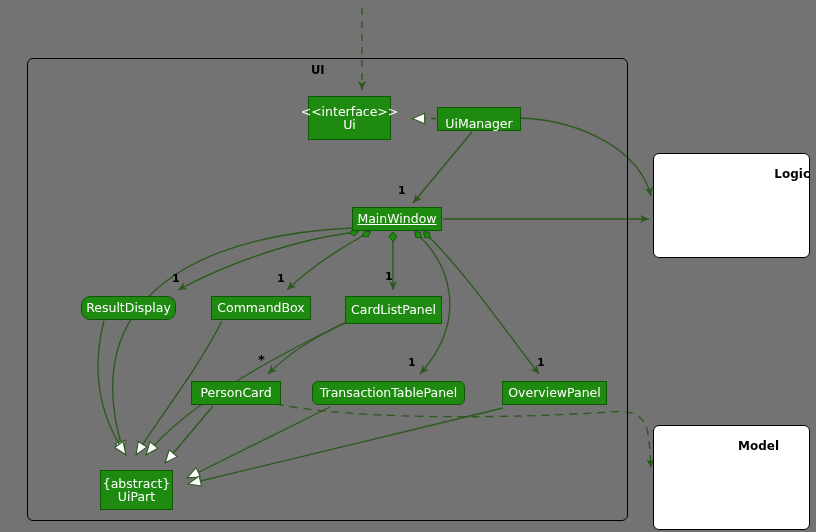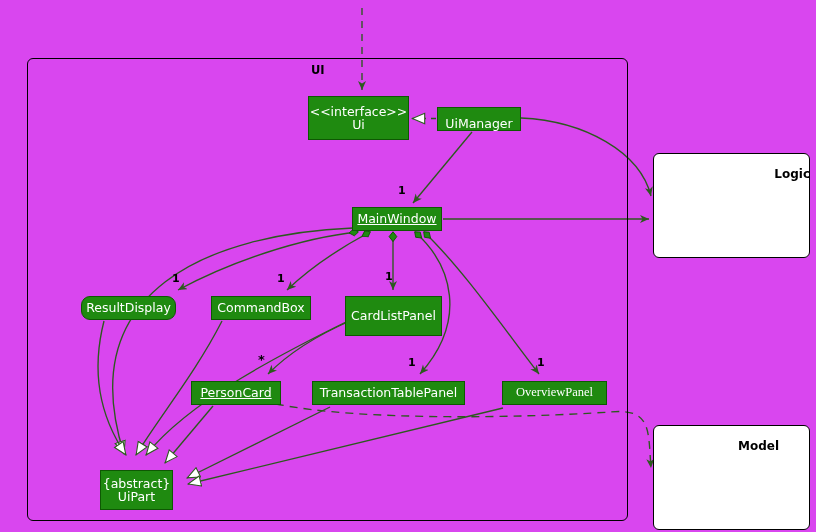--- a/index.html
+++ b/index.html
@@ -8,21 +8,21 @@
     padding: 0;
     background: #ffffff;
   }
   body {
     font-family: "DejaVu Sans", "Liberation Sans", sans-serif;
   }
   #canvas {
     position: relative;
     width: 816px;
     height: 532px;
-    background: #d946ef;
+    background: #737373;
     overflow: hidden;
   }
   svg.layer {
     position: absolute;
     left: 0;
     top: 0;
     width: 816px;
     height: 532px;
     overflow: visible;
   }
@@ -150,54 +150,54 @@
 
   <div class="pkg-box" style="left:27px; top:58px; width:601px; height:463px;"></div>
   <div class="pkg-label" style="left:311px; top:63px;">UI</div>
 
   <div class="ext-box" style="left:653px; top:153px; width:157px; height:105px;"></div>
   <div class="ext-title" style="left:653px; top:167px; width:157px;">Logic</div>
 
   <div class="ext-box" style="left:653px; top:425px; width:157px; height:105px;"></div>
   <div class="ext-title" style="left:653px; top:439px; width:126px;">Model</div>
 
-  <div class="cls-box" style="left:308px; top:96px; width:101px; height:44px;">
+  <div class="cls-box" style="left:308px; top:96px; width:83px; height:44px;">
     <span>&lt;&lt;interface&gt;&gt;</span>
     <span>Ui</span>
   </div>
 
   <div class="cls-box" style="left:437px; top:107px; width:84px; height:24px;justify-content:flex-end;">
     <span>UiManager</span>
   </div>
 
   <div class="cls-box" style="left:352px; top:207px; width:90px; height:24px;text-decoration:underline;">
     <span>MainWindow</span>
   </div>
 
   <div class="cls-box" style="left:81px; top:296px; width:95px; height:24px;border-radius:9px;">
     <span>ResultDisplay</span>
   </div>
 
   <div class="cls-box" style="left:211px; top:296px; width:100px; height:24px;justify-content:center;">
     <span>CommandBox</span>
   </div>
 
-  <div class="cls-box" style="left:345px; top:296px; width:97px; height:40px;">
+  <div class="cls-box" style="left:345px; top:296px; width:97px; height:28px;">
     <span>CardListPanel</span>
   </div>
 
-  <div class="cls-box" style="left:191px; top:381px; width:90px; height:24px;text-decoration:underline;">
+  <div class="cls-box" style="left:191px; top:381px; width:90px; height:24px;">
     <span>PersonCard</span>
   </div>
 
-  <div class="cls-box" style="left:312px; top:381px; width:153px; height:24px;">
+  <div class="cls-box" style="left:312px; top:381px; width:153px; height:24px;border-radius:6px;">
     <span>TransactionTablePanel</span>
   </div>
 
-  <div class="cls-box" style="left:502px; top:381px; width:105px; height:24px;font-family:Liberation Serif, serif;">
+  <div class="cls-box" style="left:502px; top:381px; width:105px; height:24px;">
     <span>OverviewPanel</span>
   </div>
 
   <div class="cls-box" style="left:100px; top:470px; width:73px; height:40px;">
     <span>{abstract}</span>
     <span>UiPart</span>
   </div>
 
   <div class="mult" style="left:398px; top:184px;">1</div>
   <div class="mult" style="left:172px; top:272px;">1</div>

